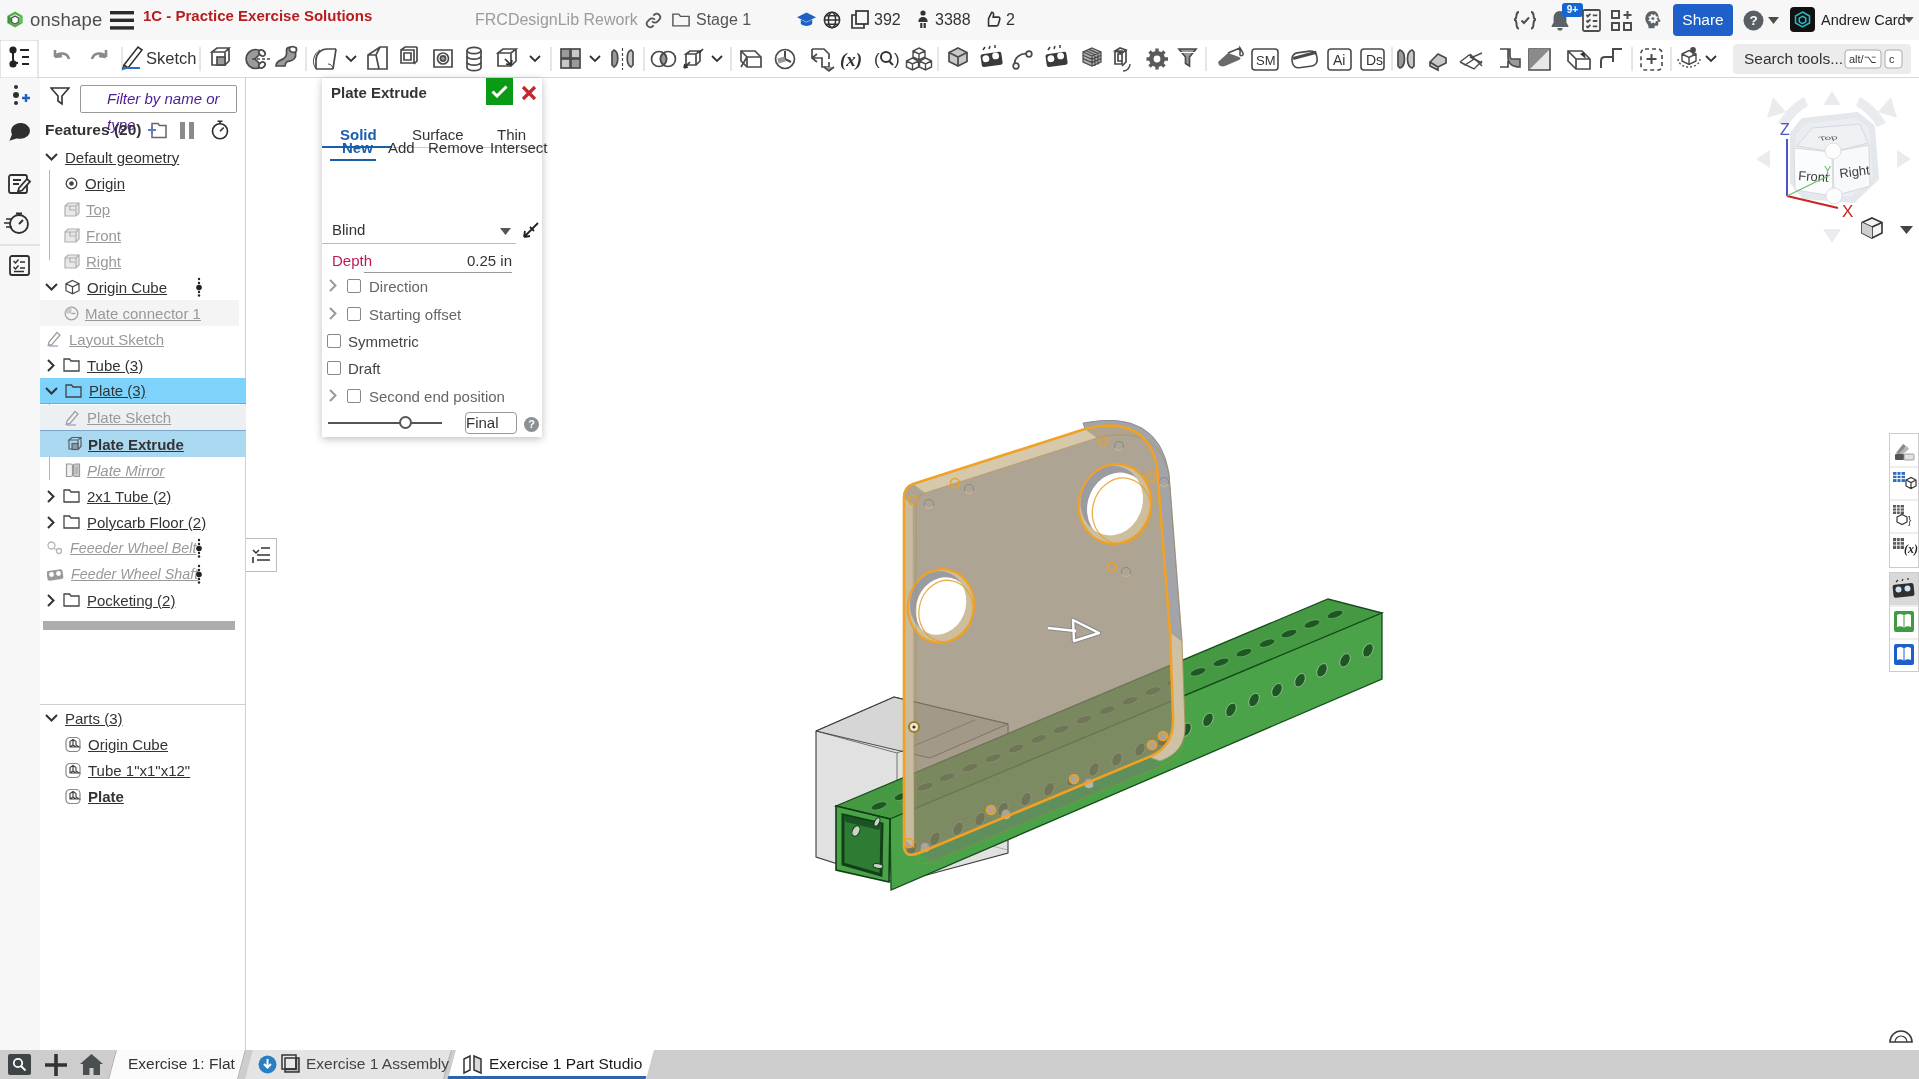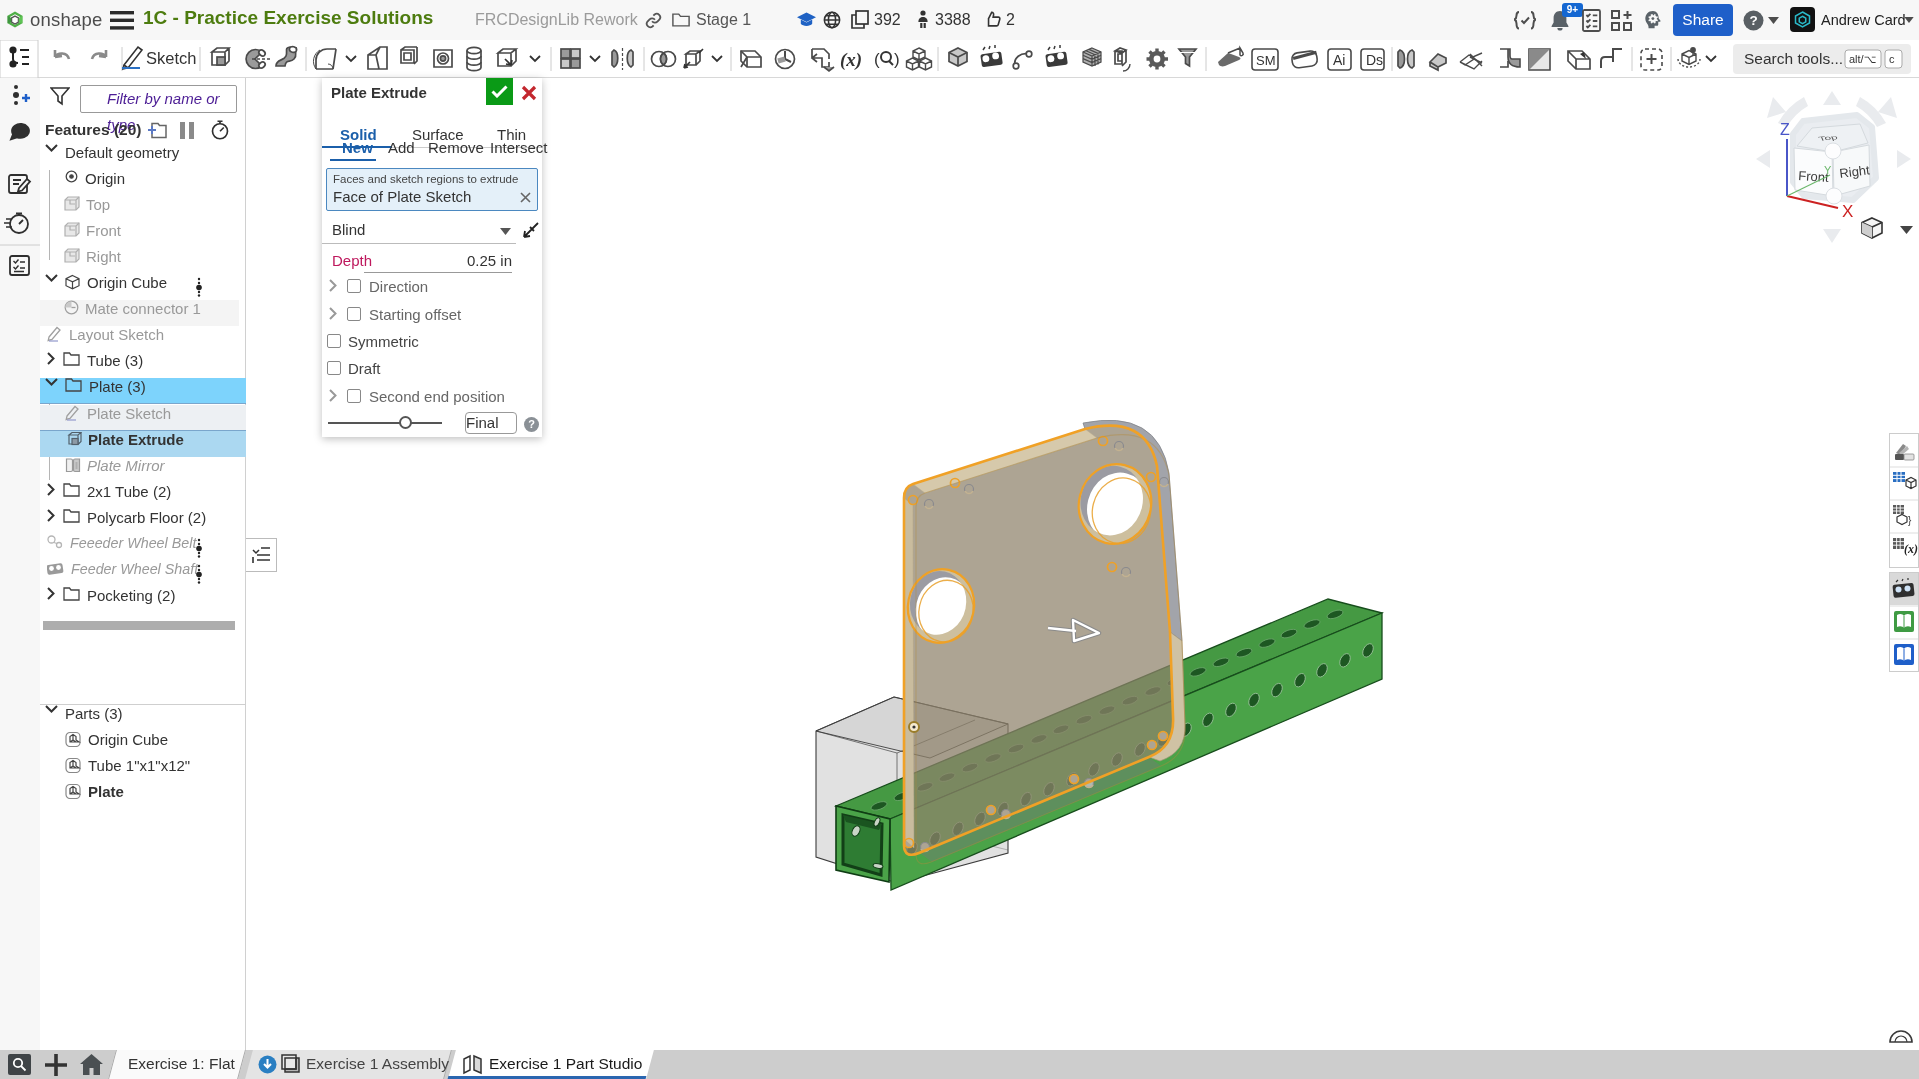--- a/index.html
+++ b/index.html
@@ -7,21 +7,21 @@
 #app { position:relative; width:1919px; height:1079px; }
 .abs { position:absolute; }
 
 #header { position:absolute; left:0; top:0; width:1919px; height:40px; background:#f7f7f7; }
 #toolbar { position:absolute; left:0; top:40px; width:1919px; height:38px; background:#fff; border-bottom:1px solid #d8d8d8; }
 
 #lstrip { position:absolute; left:0; top:78px; width:40px; height:972px; background:#f7f7f7; }
 #lpanel { position:absolute; left:40px; top:78px; width:206px; height:972px; background:#fff; border-right:1px solid #d0d0d0; }
 #viewport { position:absolute; left:247px; top:78px; width:1672px; height:972px; background:#fff; }
 #bottombar { position:absolute; left:0; top:1050px; width:1919px; height:29px; background:#cdcdcd; }
-.row { position:absolute; left:0; width:205px; height:26px; font-size:15px; color:#333; display:flex; align-items:flex-start; }
+.row { position:absolute; left:0; width:205px; height:26px; font-size:15px; color:#333; display:flex; align-items:center;text-decoration:underline; }
 .gray { color:#999; }
 .ital { font-style:italic; }
 svg { display:block; }
 </style>
 </head>
 <body>
 <div id="app">
   <div id="header">
 
     <svg class="abs" style="left:6px;top:10px" width="18" height="19" viewBox="0 0 34 32">
@@ -31,21 +31,21 @@
       <path d="M3 9 L10 13.2 V21 L3 23 Z" fill="#3f9440"></path>
       <path d="M31 9 L24 13.2 V21 L31 23 Z" fill="#5fc455"></path>
     </svg>
     <div class="abs" style="left:30px;top:9px;font-size:18.5px;color:#4d4d4d;letter-spacing:0.2px">onshape</div>
 
     <svg class="abs" style="left:110px;top:11px" width="24" height="19" viewBox="0 0 24 19">
       <rect x="0" y="0" width="24" height="3.4" fill="#2b2b2b"></rect>
         <rect x="0" y="7.6" width="24" height="3.4" fill="#2b2b2b"></rect>
         <rect x="0" y="15.2" width="24" height="3.4" fill="#2b2b2b"></rect>
     </svg>
-    <div class="abs" style="left:143px;top:7px;font-size:19px;font-weight:bold;color:#4d7c0f">1C - Practice Exercise Solutions</div>
+    <div class="abs" style="left:143px;top:7px;font-size:15px;font-weight:bold;color:#b91c1c">1C - Practice Exercise Solutions</div>
     <div class="abs" style="left:475px;top:11px;font-size:16px;color:#9b9b9b">FRCDesignLib Rework</div>
 
     <svg class="abs" style="left:645px;top:12px" width="17" height="17" viewBox="0 0 24 24" fill="none" stroke="#555" stroke-width="2.6">
         <path d="M10 13a5 5 0 0 0 7.5.5l3-3a5 5 0 0 0-7-7l-1.7 1.7"></path>
         <path d="M14 11a5 5 0 0 0-7.5-.5l-3 3a5 5 0 0 0 7 7l1.7-1.7"></path>
       </svg>
 
     <svg class="abs" style="left:672px;top:12px" width="18" height="16" viewBox="0 0 20 17" fill="none" stroke="#555" stroke-width="1.6">
         <path d="M1 3.5 V15 H19 V4.5 H9.5 L7.5 2 H1 Z"></path>
       </svg>
@@ -824,27 +824,20 @@
       <div class="abs" style="left:0;top:22px;width:70px;height:2px;background:#1b5faa"></div>
     </div>
     <div class="abs" style="left:8px;top:57px;width:220px;height:26px">
       <div class="abs" style="left:12px;top:4px;color:#1b5faa;font-weight:bold">New</div>
       <div class="abs" style="left:58px;top:4px">Add</div>
       <div class="abs" style="left:98px;top:4px">Remove</div>
       <div class="abs" style="left:160px;top:4px">Intersect</div>
       <div class="abs" style="left:0;top:24px;width:46px;height:2px;background:#1b5faa"></div>
     </div>
 
-    <div class="abs" style="left:4px;top:90px;width:212px;height:43px;background:#e4f0f9;border:1px solid #4b88c0;border-radius:2px">
-      <div class="abs" style="left:6px;top:4px;font-size:11.5px;color:#444">Faces and sketch regions to extrude</div>
-      <div class="abs" style="left:6px;top:19px;font-size:15px;color:#333">Face of Plate Sketch</div>
-      <svg class="abs" style="left:193px;top:23px" width="11" height="11" viewBox="0 0 11 11" stroke="#666" stroke-width="1.6">
-          <path d="M1 1 L10 10 M10 1 L1 10"></path>
-        </svg>
-    </div>
 
     <div class="abs" style="left:0px;top:140px;width:194px;height:26px;border-bottom:1px solid #bbb">
       <div class="abs" style="left:10px;top:3px">Blind</div>
       <svg class="abs" style="left:178px;top:10px" width="11" height="7" viewBox="0 0 11 7">
           <path d="M0 0 h11 L5.5 7 Z" fill="#555"></path>
         </svg>
     </div>
     <svg class="abs" style="left:198px;top:143px" width="20" height="20" viewBox="0 0 20 20" stroke="#222" stroke-width="1.8" fill="none">
         <path d="M18 2 L4 16 M4 16 l1-6 M4 16 l6-1 M10 6 l4 4"></path>
       </svg>

